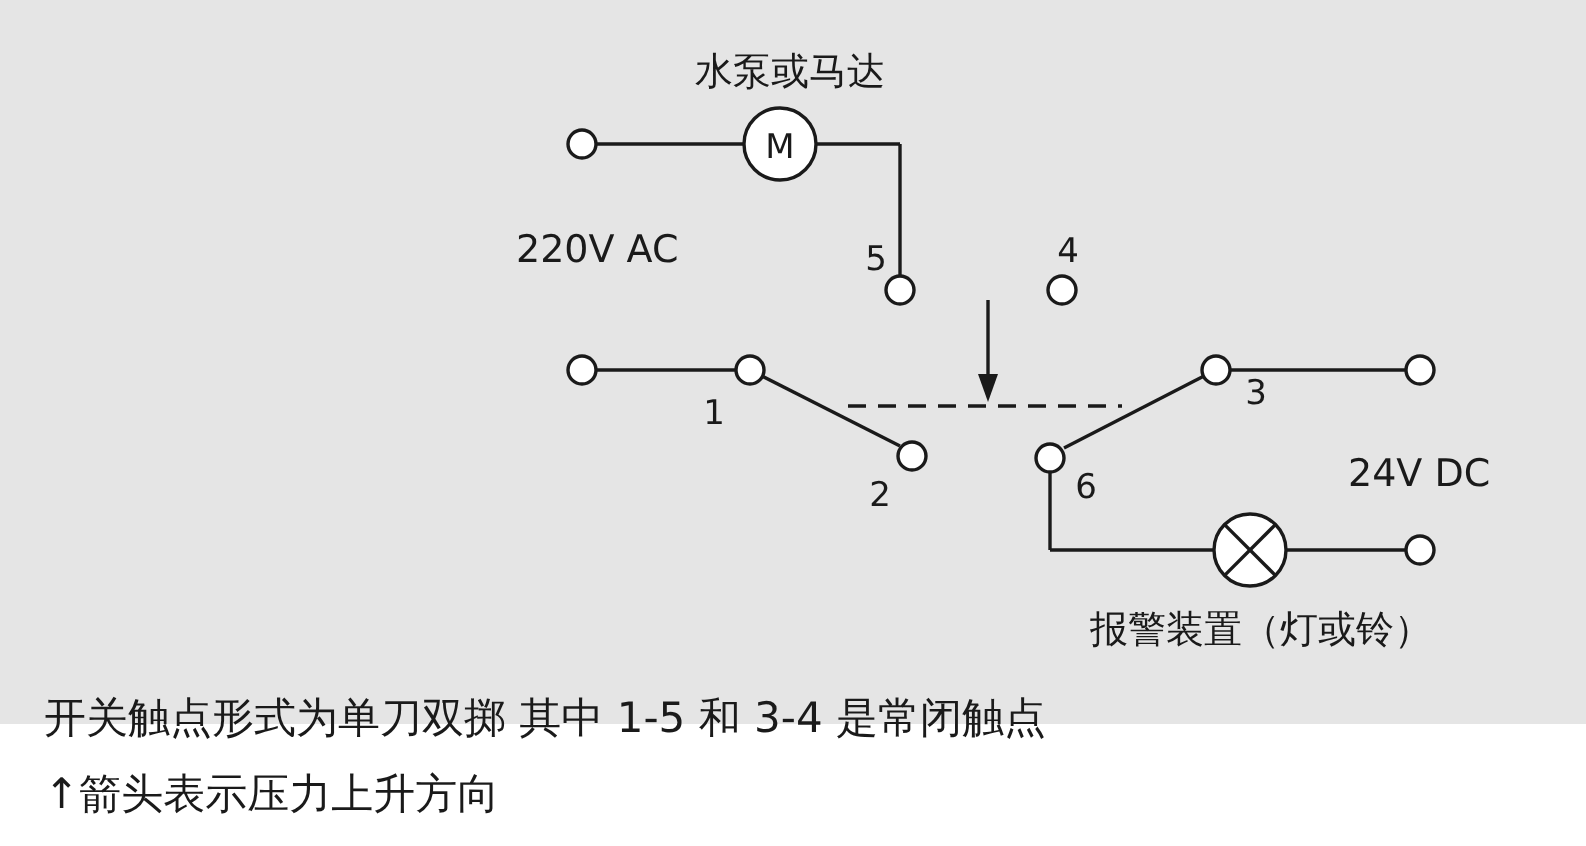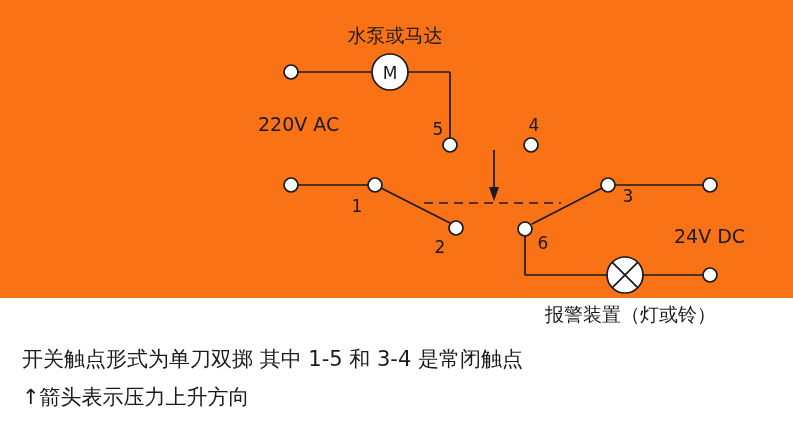--- a/index.html
+++ b/index.html
@@ -7,22 +7,22 @@
     padding: 0;
     background: #ffffff;
     width: 793px;
     height: 423px;
     overflow: hidden;
     font-family: "DejaVu Sans", "Liberation Sans", sans-serif;
   }
   #stage {
     position: relative;
     width: 793px;
-    height: 298px;
-    background: #f97316;
+    height: 362px;
+    background: #e5e5e5;
   }
   svg text {
     fill: #1a1a1a;
     font-family: "DejaVu Sans", "Liberation Sans", sans-serif;
   }
   .lbl-cn   { font-size: 19px; }
   .lbl-volt { font-size: 19px; }
   .lbl-num  { font-size: 17px; }
   .lbl-note { font-size: 21px; }
   .wire     { stroke: #1a1a1a; stroke-width: 1.7; fill: none; }

